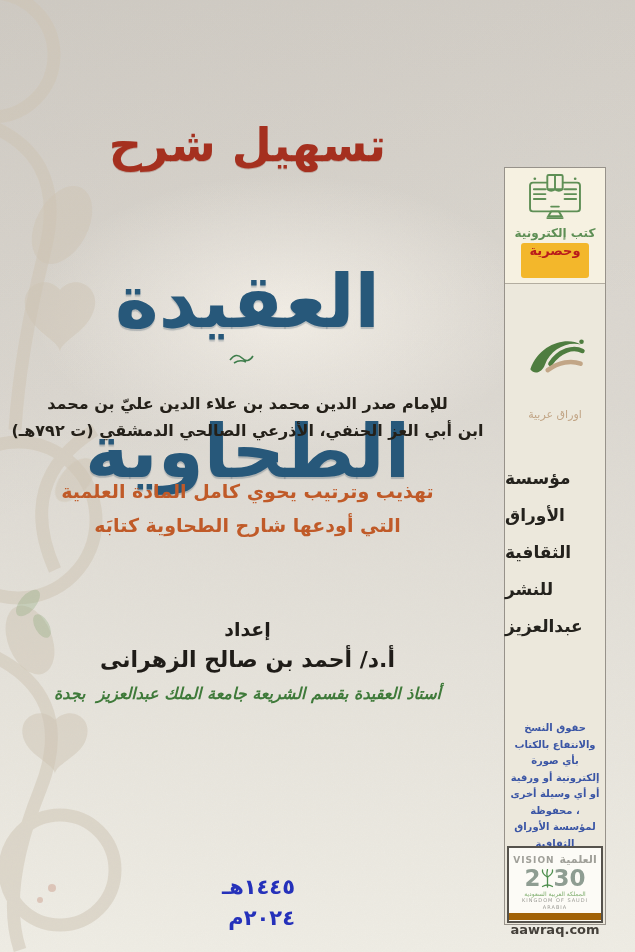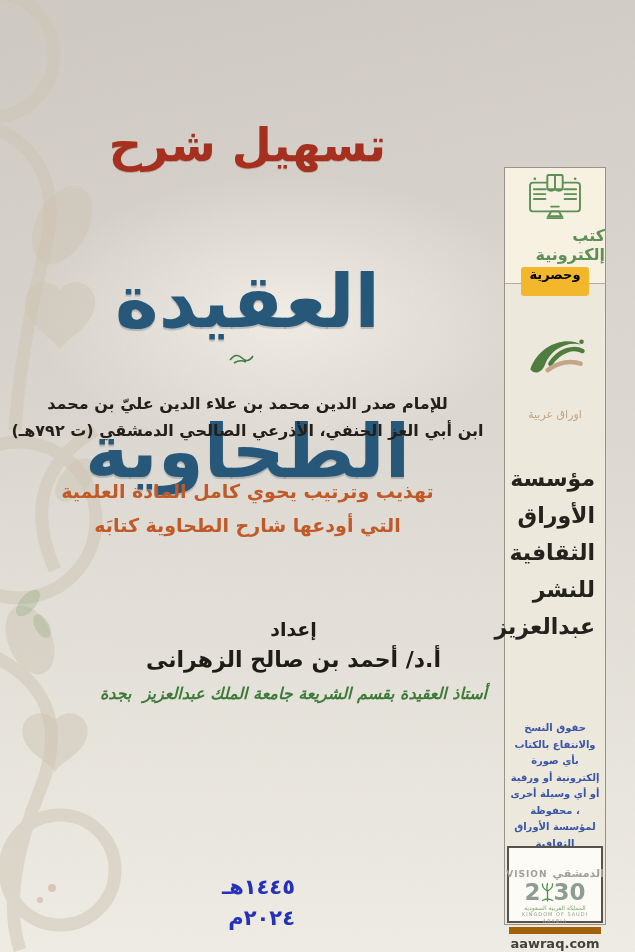--- a/index.html
+++ b/index.html
@@ -43,21 +43,21 @@
   }
 
   .subtitle-block {
     position:absolute; top:474px; left:0; width:100%;
     text-align:center; direction:rtl;
     font-size:19px; font-weight:bold; color:#c05a28; line-height:34px;
   }
 
   .prepared-block {
     position:absolute; top:618px; left:0; width:100%;
-    text-align:center; direction:rtl; color:#1f1c18;margin-left:46px;
+    text-align:center; direction:rtl; color:#1f1c18;
   }
   .prepared-label { font-size:19px; font-weight:bold; }
   .prepared-name  { font-size:22px; font-weight:bold; margin-top:7px; }
   .prepared-title { font-size:16px; font-weight:bold; color:#3f7a3a; margin-top:12px; white-space:pre;font-style:italic; }
 
   .dates {
     position:absolute; top:872px; left:170px; width:125px;
     text-align:right; direction:rtl;
     font-size:21px; font-weight:bold; color:#2531ba; line-height:31px;
   }
@@ -65,46 +65,46 @@
   
   .sidebar {
     position:absolute; left:504px; top:167px; width:102px; height:758px;
     background:#ece8dc; border:1px solid #97928a;
   }
   .badge {
     position:absolute; left:0; right:0; top:0; height:116px;
     background:#f6f1e1; border-bottom:1px solid #b3ada0;
     text-align:center; padding-top:5px;
   }
-  .badge-line1 { font-size:16px; font-weight:bold; color:#5e8f55; direction:rtl; margin-top:1px;text-align:right; }
+  .badge-line1 { font-size:12px; font-weight:bold; color:#5e8f55; direction:rtl; margin-top:1px; }
   .badge-chip  {
-    display:inline-block; margin-top:2px; padding:0 8px 14px;
+    display:inline-block; margin-top:2px; padding:0 8px 20px;
     background:#f3b72b; border-radius:3px;
-    font-size:13px; font-weight:bold; color:#000000; direction:rtl;
+    font-size:13px; font-weight:bold; color:#b91c1c; direction:rtl;
   }
   .awraq { position:absolute; left:0; right:0; top:168px; text-align:center; }
   .awraq-text { font-size:11px; color:#c2a687; direction:rtl; margin-top:18px; }
 
   .foundation {
     position:absolute; right:0; left:0; top:292px;
-    direction:rtl; text-align:right; padding-right:10px;
-    font-size:22px; font-weight:bold; color:#24221d; line-height:37px;
+    direction:rtl; text-align:left; padding-right:10px;
+    font-size:17px; font-weight:bold; color:#24221d; line-height:37px;
   }
   .foundation span { display:block; }
 
   .copyright {
     position:absolute; left:0; right:0; top:528px;
     direction:rtl; text-align:center; padding:0 4px;
     font-size:10px; font-weight:bold; color:#3a55a5; line-height:16.5px;margin-top:24px;
   }
   .copyright span { display:block; }
 
   .vision-box {
     position:absolute; left:2px; right:2px; bottom:1px; height:77px;
-    background:#fcfbf6; border:2px solid #55524c; text-align:center; padding-top:19px;
+    background:#fcfbf6; border:2px solid #55524c; text-align:center; padding-top:5px;
   }
   .vision-row1 { display:flex; justify-content:center; align-items:center; gap:5px;
                  font-size:9px; color:#a0a099; font-weight:bold; letter-spacing:1px; }
   .vision-row1 .ar { letter-spacing:0; font-size:11px; direction:rtl; }
   .vision-year { display:flex; justify-content:center; align-items:center; height:24px;
                  font-size:23px; font-weight:bold; color:#8e9d92; }
   .vision-country-ar { font-size:6px; color:#7fae6e; direction:rtl; line-height:7px; }
   .vision-country-en { font-size:5px; color:#9a9a94; letter-spacing:1px; line-height:7px; }
   .website { border-top:7px solid #a16207; margin-top:2px; padding-top:2px;
              font-size:13px; font-weight:bold; color:#45413b; }
@@ -227,21 +227,21 @@
     <div class="copyright">
       <span>حقوق النسخ والانتفاع بالكتاب</span>
       <span>بأي صورة إلكترونية أو ورقية</span>
       <span>أو أي وسيلة أخرى ، محفوظة</span>
       <span>لمؤسسة الأوراق الثقافية</span>
     </div>
 
     <div class="vision-box">
       <div class="vision-row1">
         <span>VISION</span>
-        <span class="ar">الدمشقي</span>
+        <span class="ar">العلمية</span>
       </div>
       <div class="vision-year">
         <span>2</span>
         <svg width="13" height="19" viewBox="0 0 13 19">
           <g stroke="#4e8f4e" stroke-width="1.3" fill="none" stroke-linecap="round">
             <line x1="6.5" y1="18" x2="6.5" y2="8"></line>
             <path d="M6.5,8 C3,6 1,3.5 1.5,1"></path>
             <path d="M6.5,8 C10,6 12,3.5 11.5,1"></path>
             <path d="M6.5,8 C5,4.5 6.5,2 6.5,0.5"></path>
             <path d="M1.5,17.5 Q6.5,14.5 11.5,17.5"></path>

